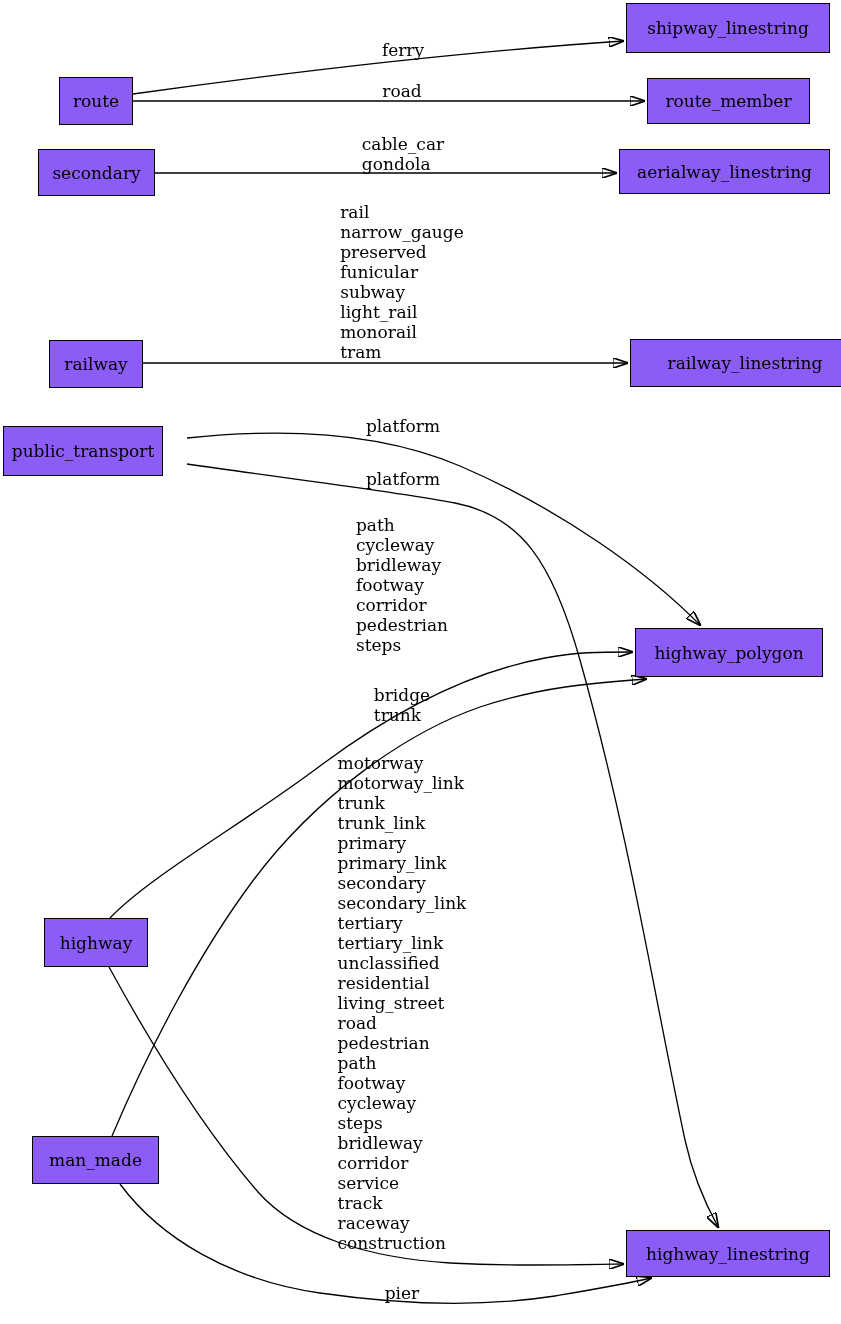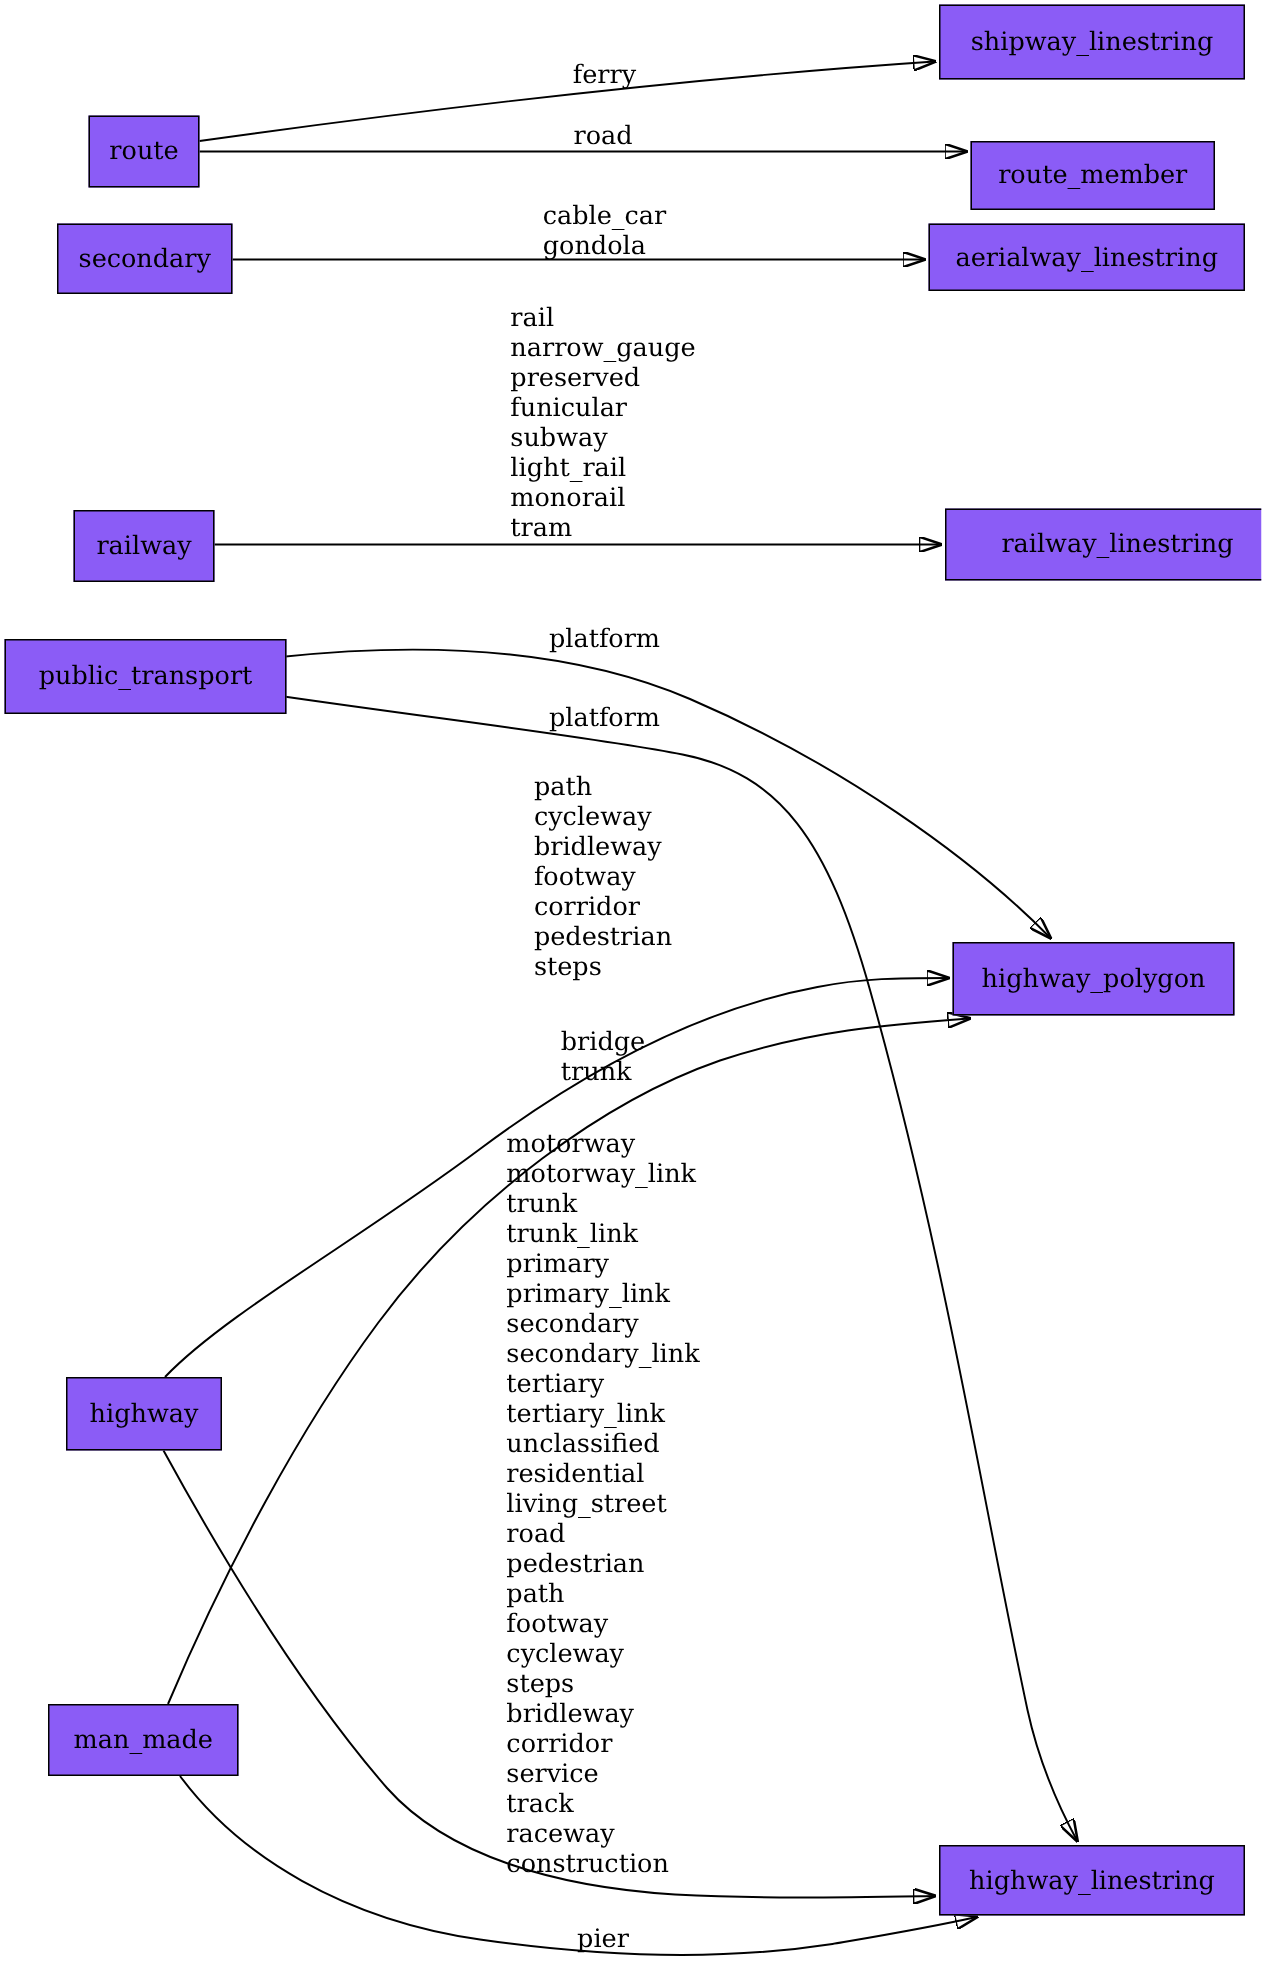--- a/index.html
+++ b/index.html
@@ -61,25 +61,25 @@
     <path d="M187,464 C290,479 400,492 455,503 C520,516 552,560 580,660 C630,838 655,1000 685,1140 C692,1172 705,1203 718,1227" marker-end="url(#arrow)"></path>
     <path d="M110,918 C150,876 240,826 320,766 C395,710 470,672 545,658 C575,652 600,652 632,652" marker-end="url(#arrow)"></path>
     <path d="M112,1136 C150,1046 200,952 252,882 C315,797 405,733 480,707 C540,687 592,683 646,679" marker-end="url(#arrow)"></path>
     <path d="M109,967 C150,1042 200,1125 258,1192 C298,1237 370,1258 450,1263 C510,1266 560,1265 623,1264" marker-end="url(#arrow)"></path>
     <path d="M120,1184 C160,1238 230,1280 320,1293 C410,1306 490,1306 555,1296 C590,1290 620,1285 651,1278" marker-end="url(#arrow)"></path>
   </svg>
 
   <div class="node" style="left:59px;  top:77px;   width:74px;  height:48px">route</div>
   <div class="node" style="left:38px;  top:149px;  width:117px; height:47px">secondary</div>
   <div class="node" style="left:49px;  top:340px;  width:94px;  height:48px">railway</div>
-  <div class="node" style="left:3px;   top:426px;  width:188px; height:50px">public_transport</div>
+  <div class="node" style="left:3px;   top:426px;  width:160px; height:50px">public_transport</div>
   <div class="node" style="left:44px;  top:918px;  width:104px; height:49px">highway</div>
   <div class="node" style="left:32px;  top:1136px; width:127px; height:48px">man_made</div>
   <div class="node" style="left:626px; top:3px;    width:204px; height:50px">shipway_linestring</div>
-  <div class="node" style="left:647px; top:94px;   width:163px; height:46px">route_member</div>
+  <div class="node" style="left:647px; top:78px;   width:163px; height:46px">route_member</div>
   <div class="node" style="left:619px; top:149px;  width:211px; height:45px">aerialway_linestring</div>
   <div class="node" style="left:630px; top:339px;  width:230px; height:48px">railway_linestring</div>
   <div class="node" style="left:626px; top:1230px; width:204px; height:47px">highway_linestring</div>
   <div class="node" style="left:635px; top:628px;  width:188px; height:49px">highway_polygon</div>
 
   <div class="elabel" style="left:403px; top:40px">ferry</div>
   <div class="elabel" style="left:402px; top:81px">road</div>
   <div class="elabel" style="left:403px; top:134px">cable_car
 gondola</div>
   <div class="elabel" style="left:402px; top:202px">rail

